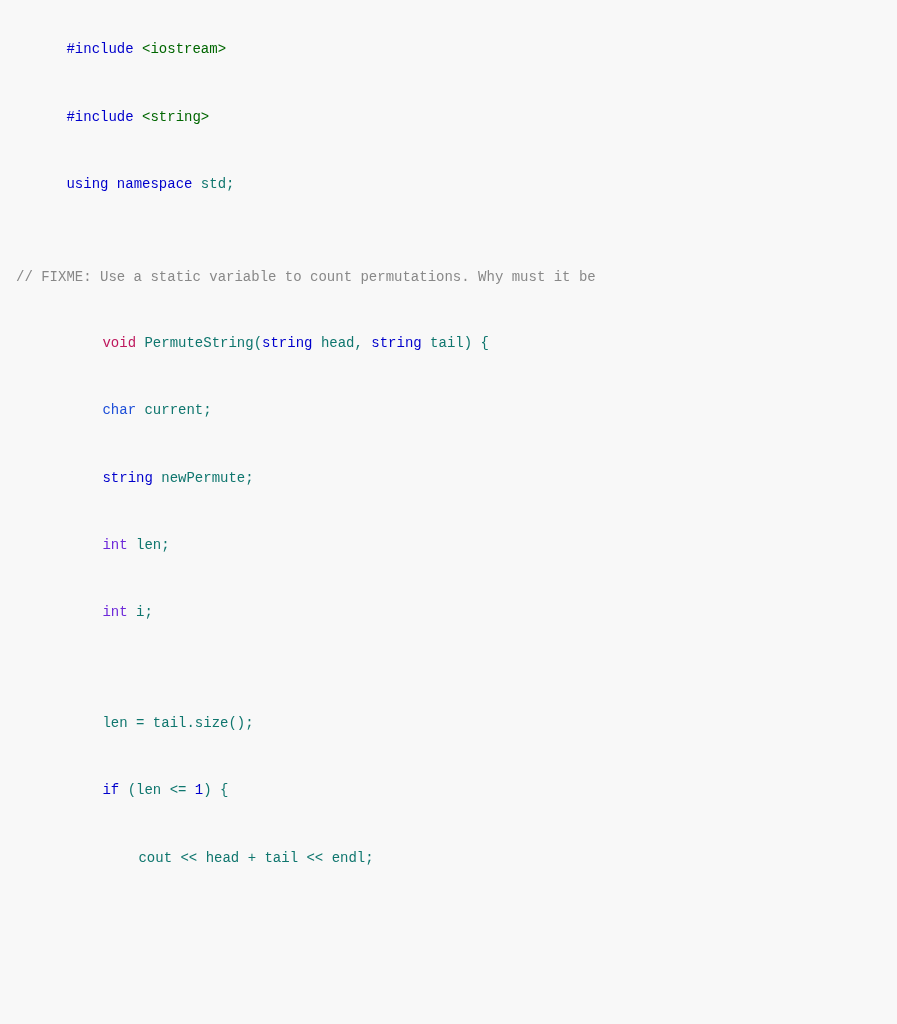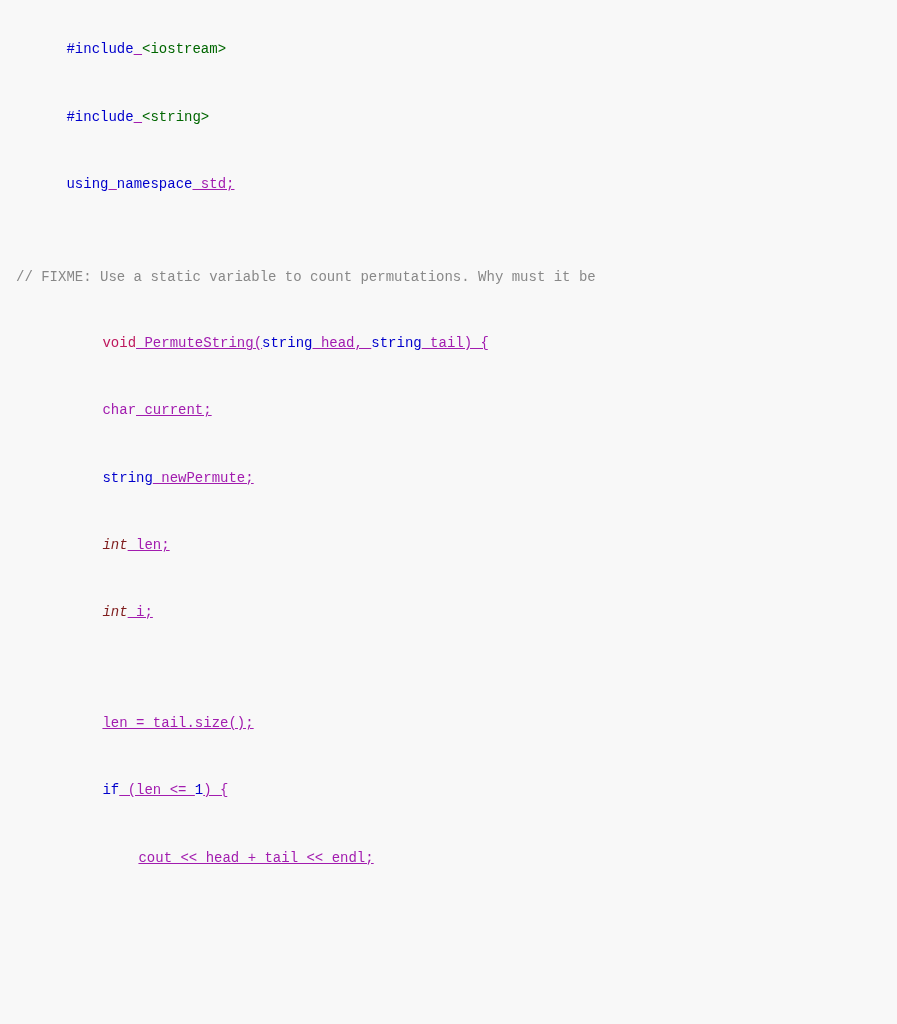--- a/index.html
+++ b/index.html
@@ -45,32 +45,32 @@
     .scroll-indicator {
       position: absolute;
       right: 4px;
       width: 8px;
       height: 8px;
       background-color: #c0c0c0;
     }
     .kw-include { color: #0000cc; }
     .include-lib { color: #006600; }
     .kw-void { color: #be185d; margin-left: 36px; }
-    .kw-char { color: #a21caf; text-align: right; }
+    .kw-char { color: #1d4ed8; text-align: right; }
     .kw-string { color: #0000cc; margin-top: 22px; }
-    .kw-int { color: #7f1d1d; font-style: italic; }
+    .kw-int { color: #6d28d9; }
     .kw-if { color: #0000cc; }
     .kw-using { color: #0000cc; }
     .kw-namespace { color: #0000cc; }
     
     .comment { color: #888888; margin-top: 26px; }
     .string-literal { color: #cc0000; }
     .number { color: #0000cc; }
     
-    .normal { color: #a21caf; text-decoration: underline; }
+    .normal { color: #0f766e; }
 
     .empty-line {
       height: 22px;
     }
   </style>
 </head>
 <body>
 
 <div class="code-editor">
 

